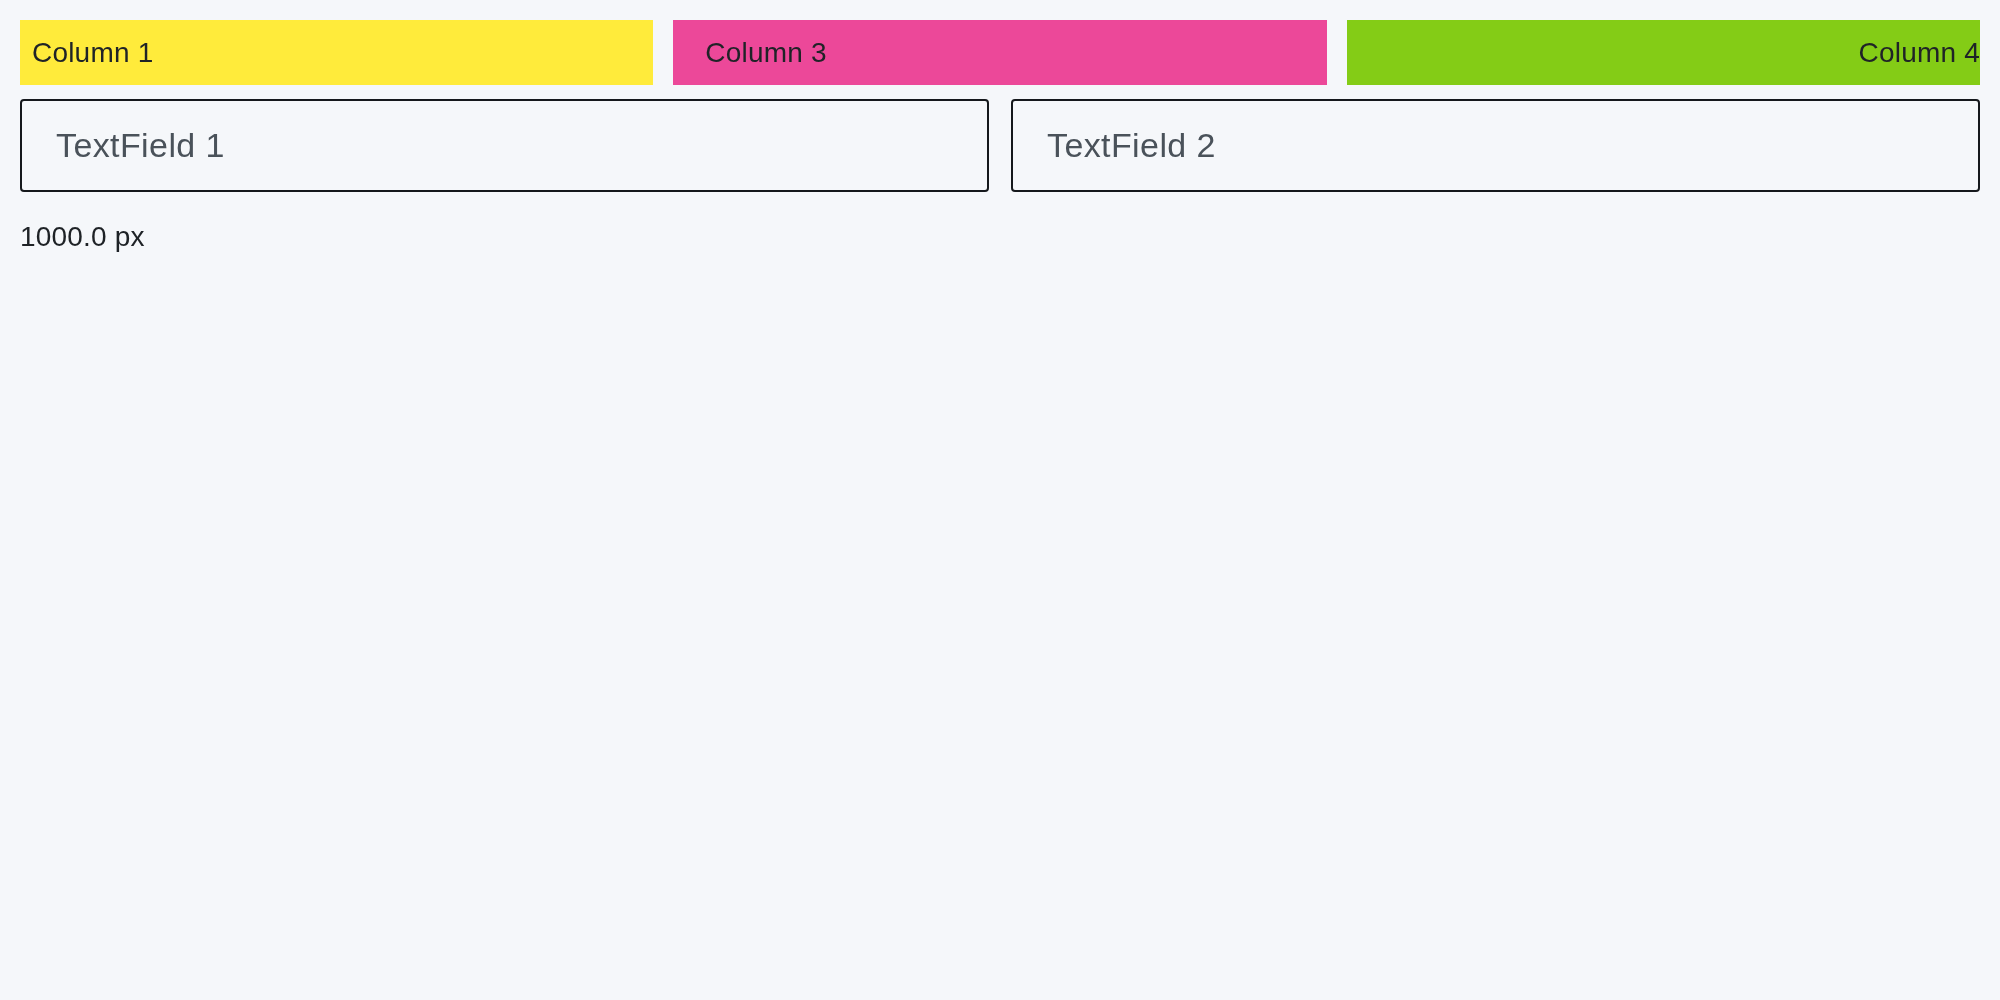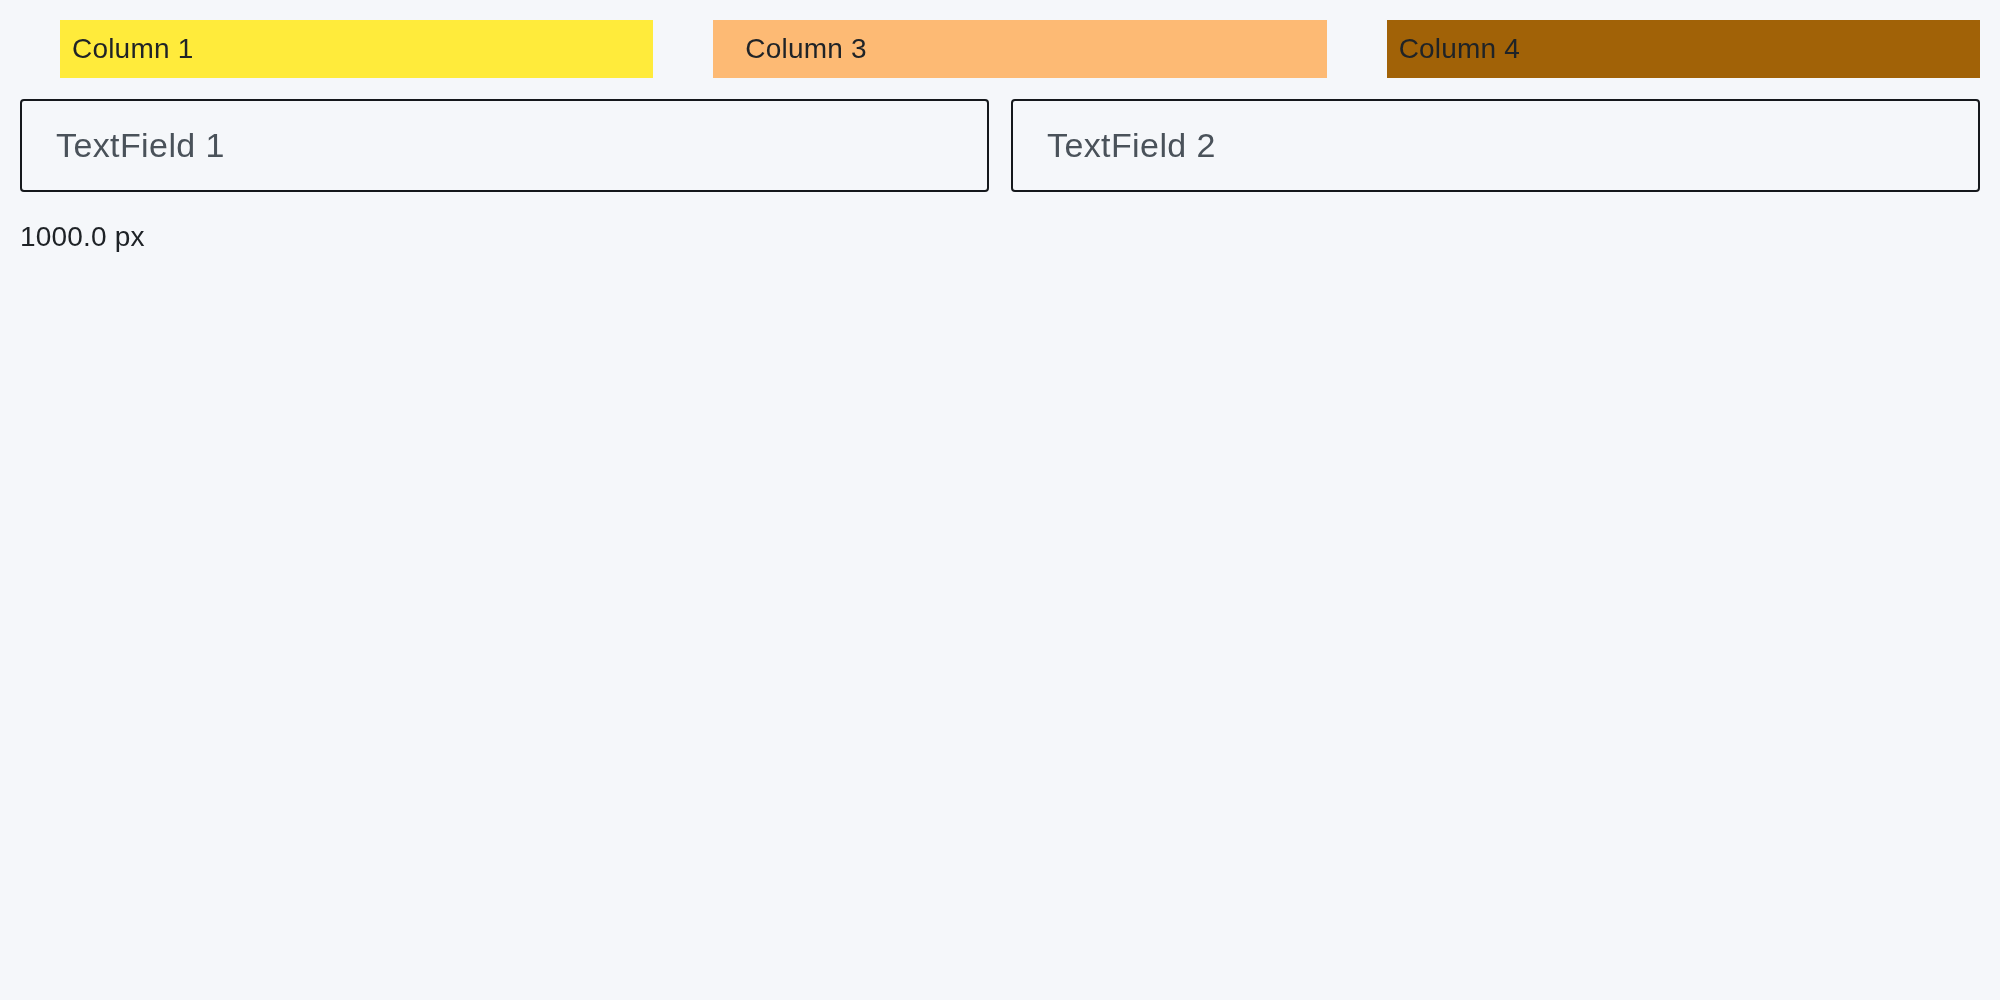--- a/index.html
+++ b/index.html
@@ -14,25 +14,24 @@
     height: 1000px;
     padding: 20px;
   }
   .columns-row {
     display: flex;
     gap: 20px;
     height: 58px;
   }
   .column-bar {
     flex: 1;
-    height: 58px;
+    height: 65px;
     display: flex;
     align-items: center;
     padding-left: 12px;
-    margin-left: 40px;
   }
   .column-label {
     font-size: 28px;
     color: #1f2327;
     letter-spacing: 0.2px;
   }
   .fields-row {
     display: flex;
     gap: 22px;
     margin-top: 21px;
@@ -63,24 +62,24 @@
 </style>
 </head>
 <body style="background-color: rgb(245, 247, 250);">
 
 <div class="page">
 
   <div class="columns-row">
     <div class="column-bar" style="background-color: rgb(255, 235, 59);">
       <span class="column-label">Column 1</span>
     </div>
-    <div class="column-bar" style="background-color: #fdba74; padding-left: 32px;">
+    <div class="column-bar" style="background-color: #ec4899; padding-left: 32px;">
       <span class="column-label">Column 3</span>
     </div>
-    <div class="column-bar" style="background-color: #a16207;">
+    <div class="column-bar" style="background-color: #84cc16; justify-content: flex-end;">
       <span class="column-label">Column 4</span>
     </div>
   </div>
 
   <div class="fields-row">
     <input type="text" class="textfield" placeholder="TextField 1" style="">
     <input type="text" class="textfield" placeholder="TextField 2" style="">
   </div>
 
   <div class="width-readout">1000.0 px</div>

